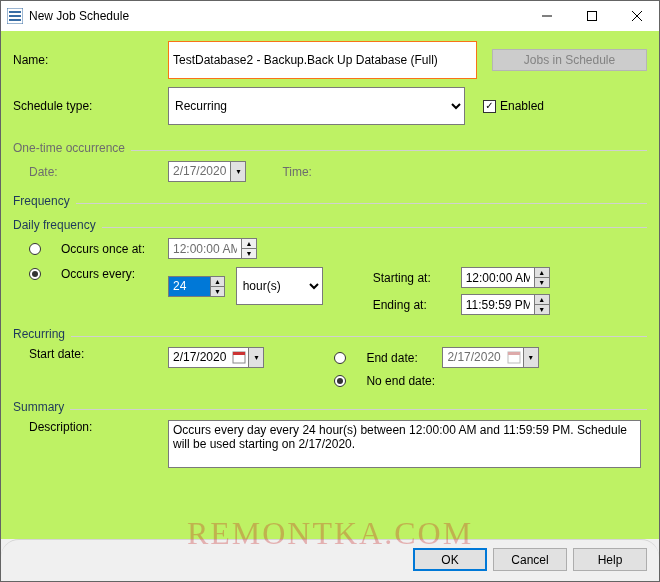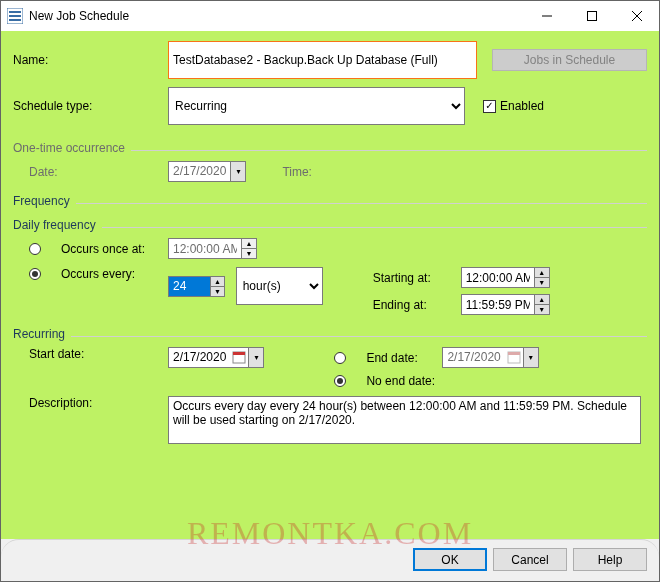--- a/index.html
+++ b/index.html
@@ -236,20 +236,24 @@
           <div class="row" style="margin-bottom:0">
             <div class="radio">
               <div class="circ on"></div>
               <span>No end date:</span>
             </div>
           </div>
         </div>
       </div>
     </div>
 
+    <div class="grp-head">
+        <div class="grp-label">Summary</div>
+        <hr class="grp-hr">
+      </div>
     <div class="indent" style="display:flex; margin-bottom:6px;">
       <div style="width:139px">Description:</div>
       <textarea readonly="" style="width: 473px; height: 48px;">Occurs every day every 24 hour(s) between 12:00:00 AM and 11:59:59 PM. Schedule will be used starting on 2/17/2020.</textarea>
     </div>
 
   </div>
 
   <div class="footer">
     <button class="default">OK</button>
     <button>Cancel</button>

